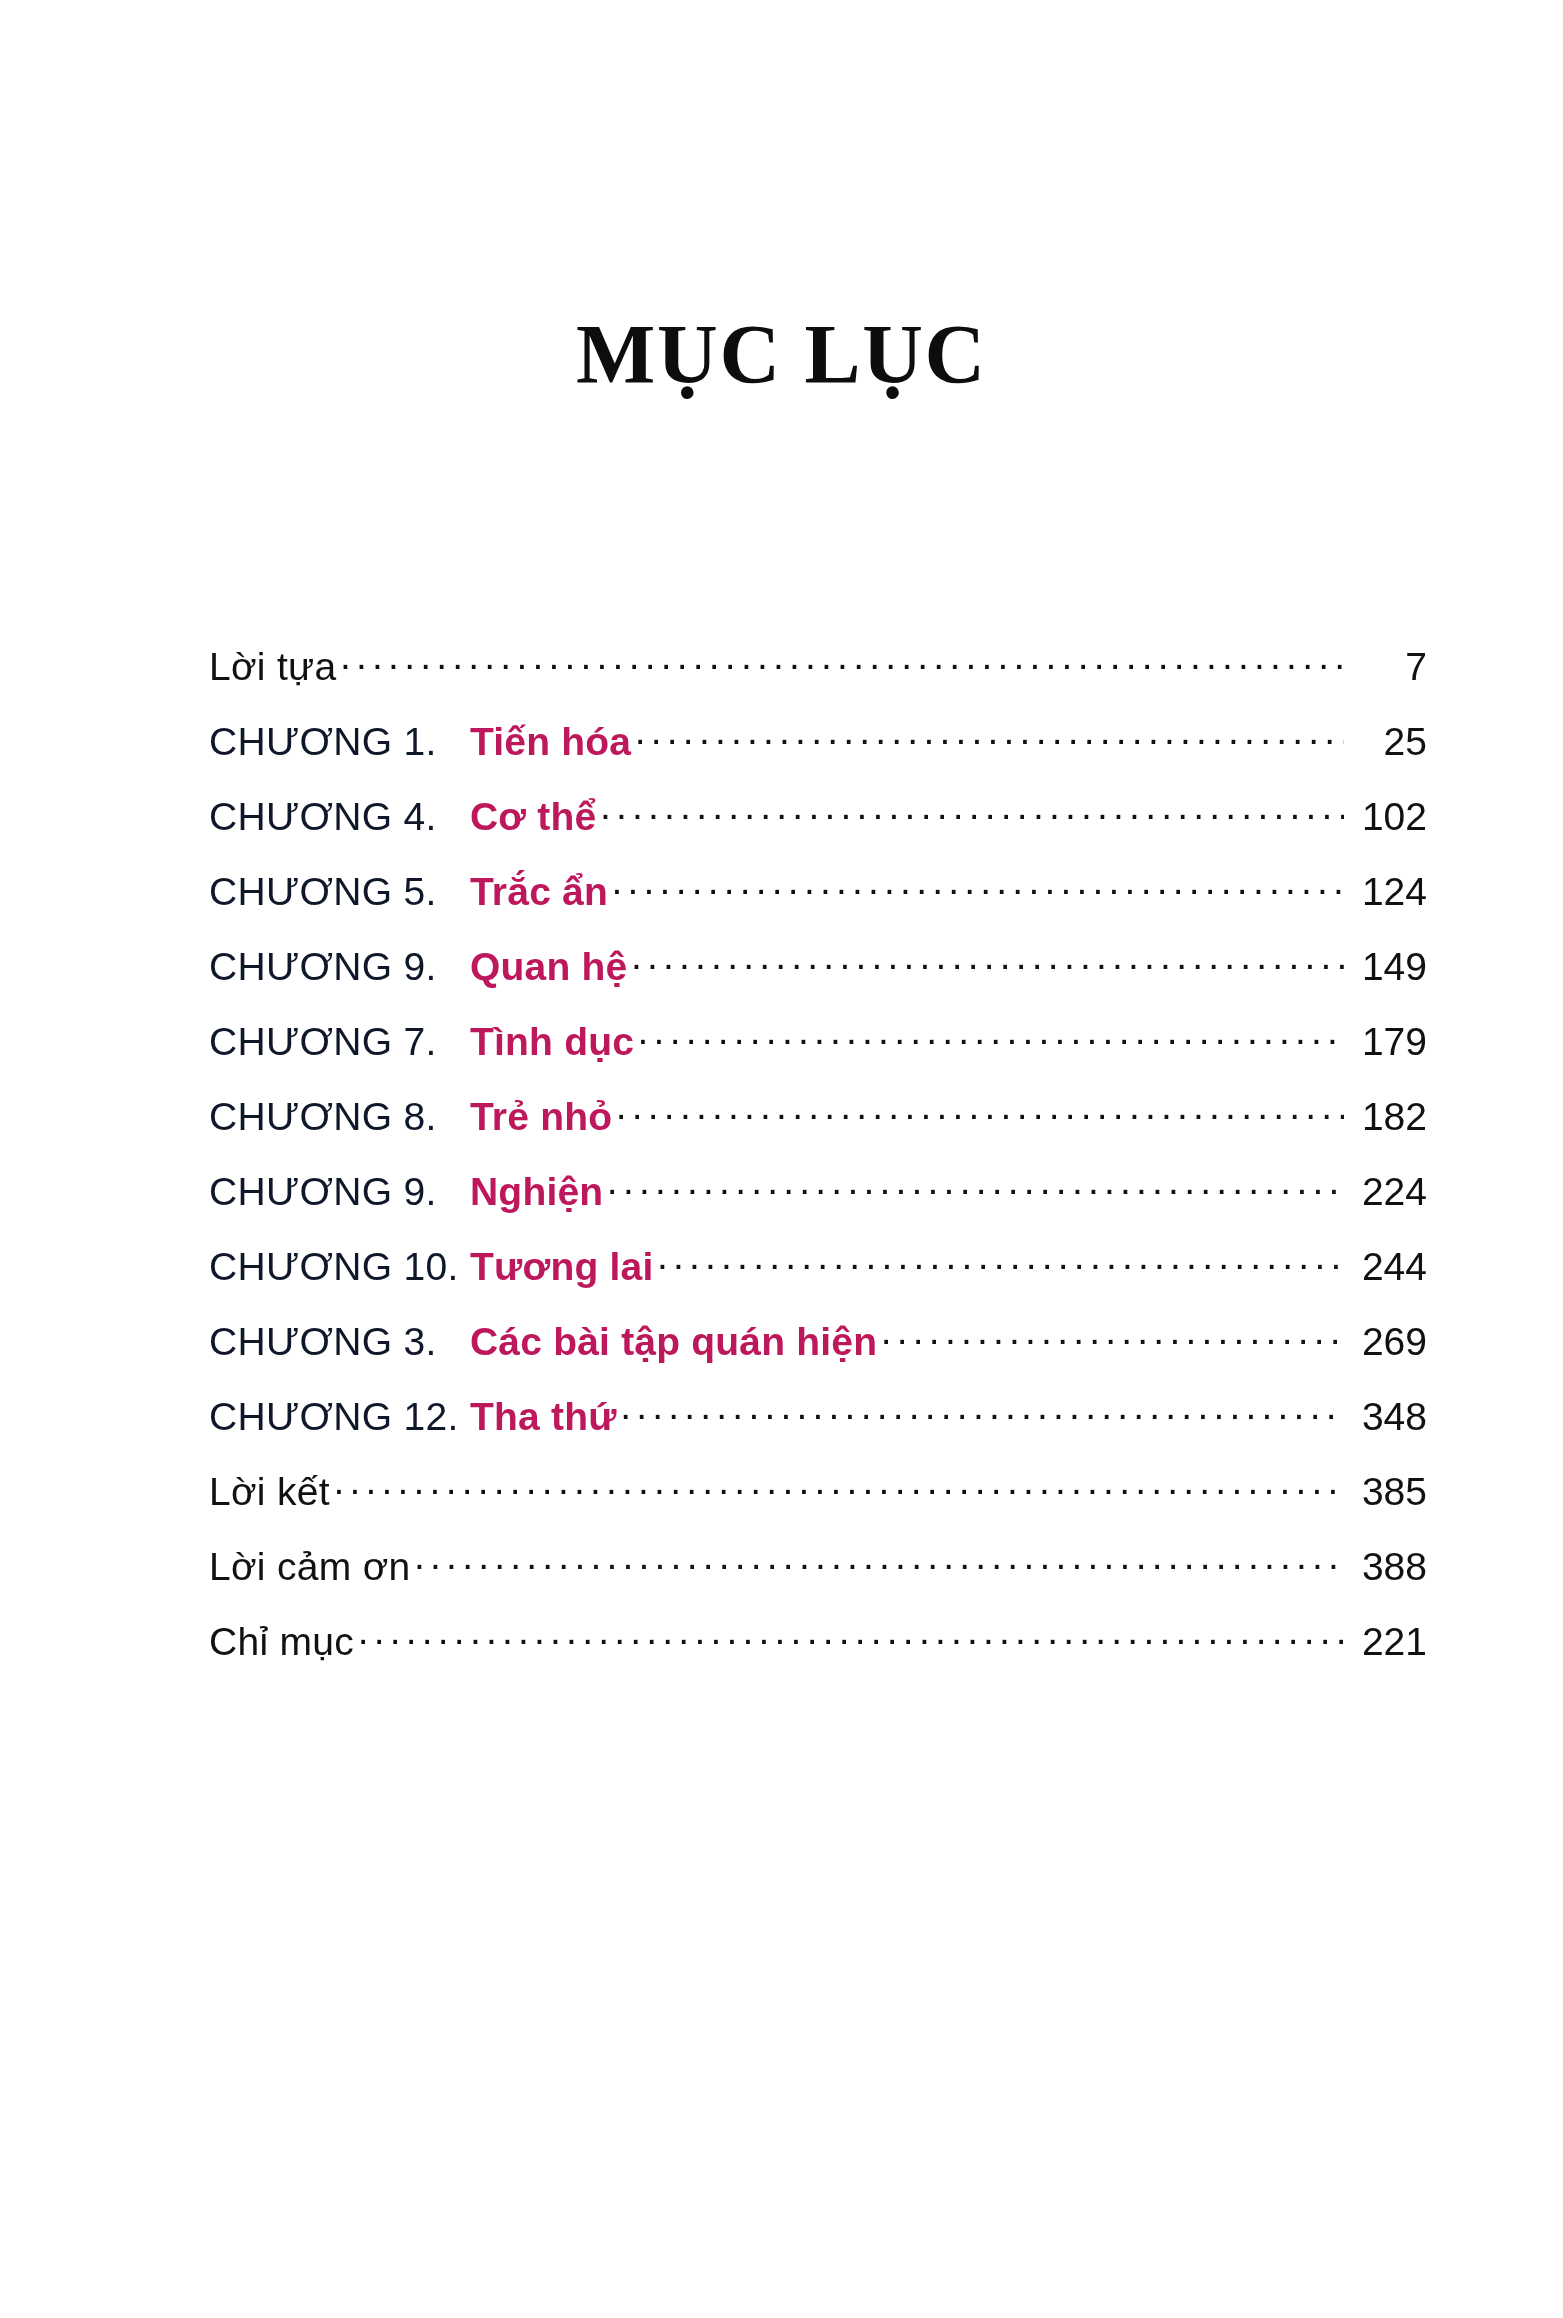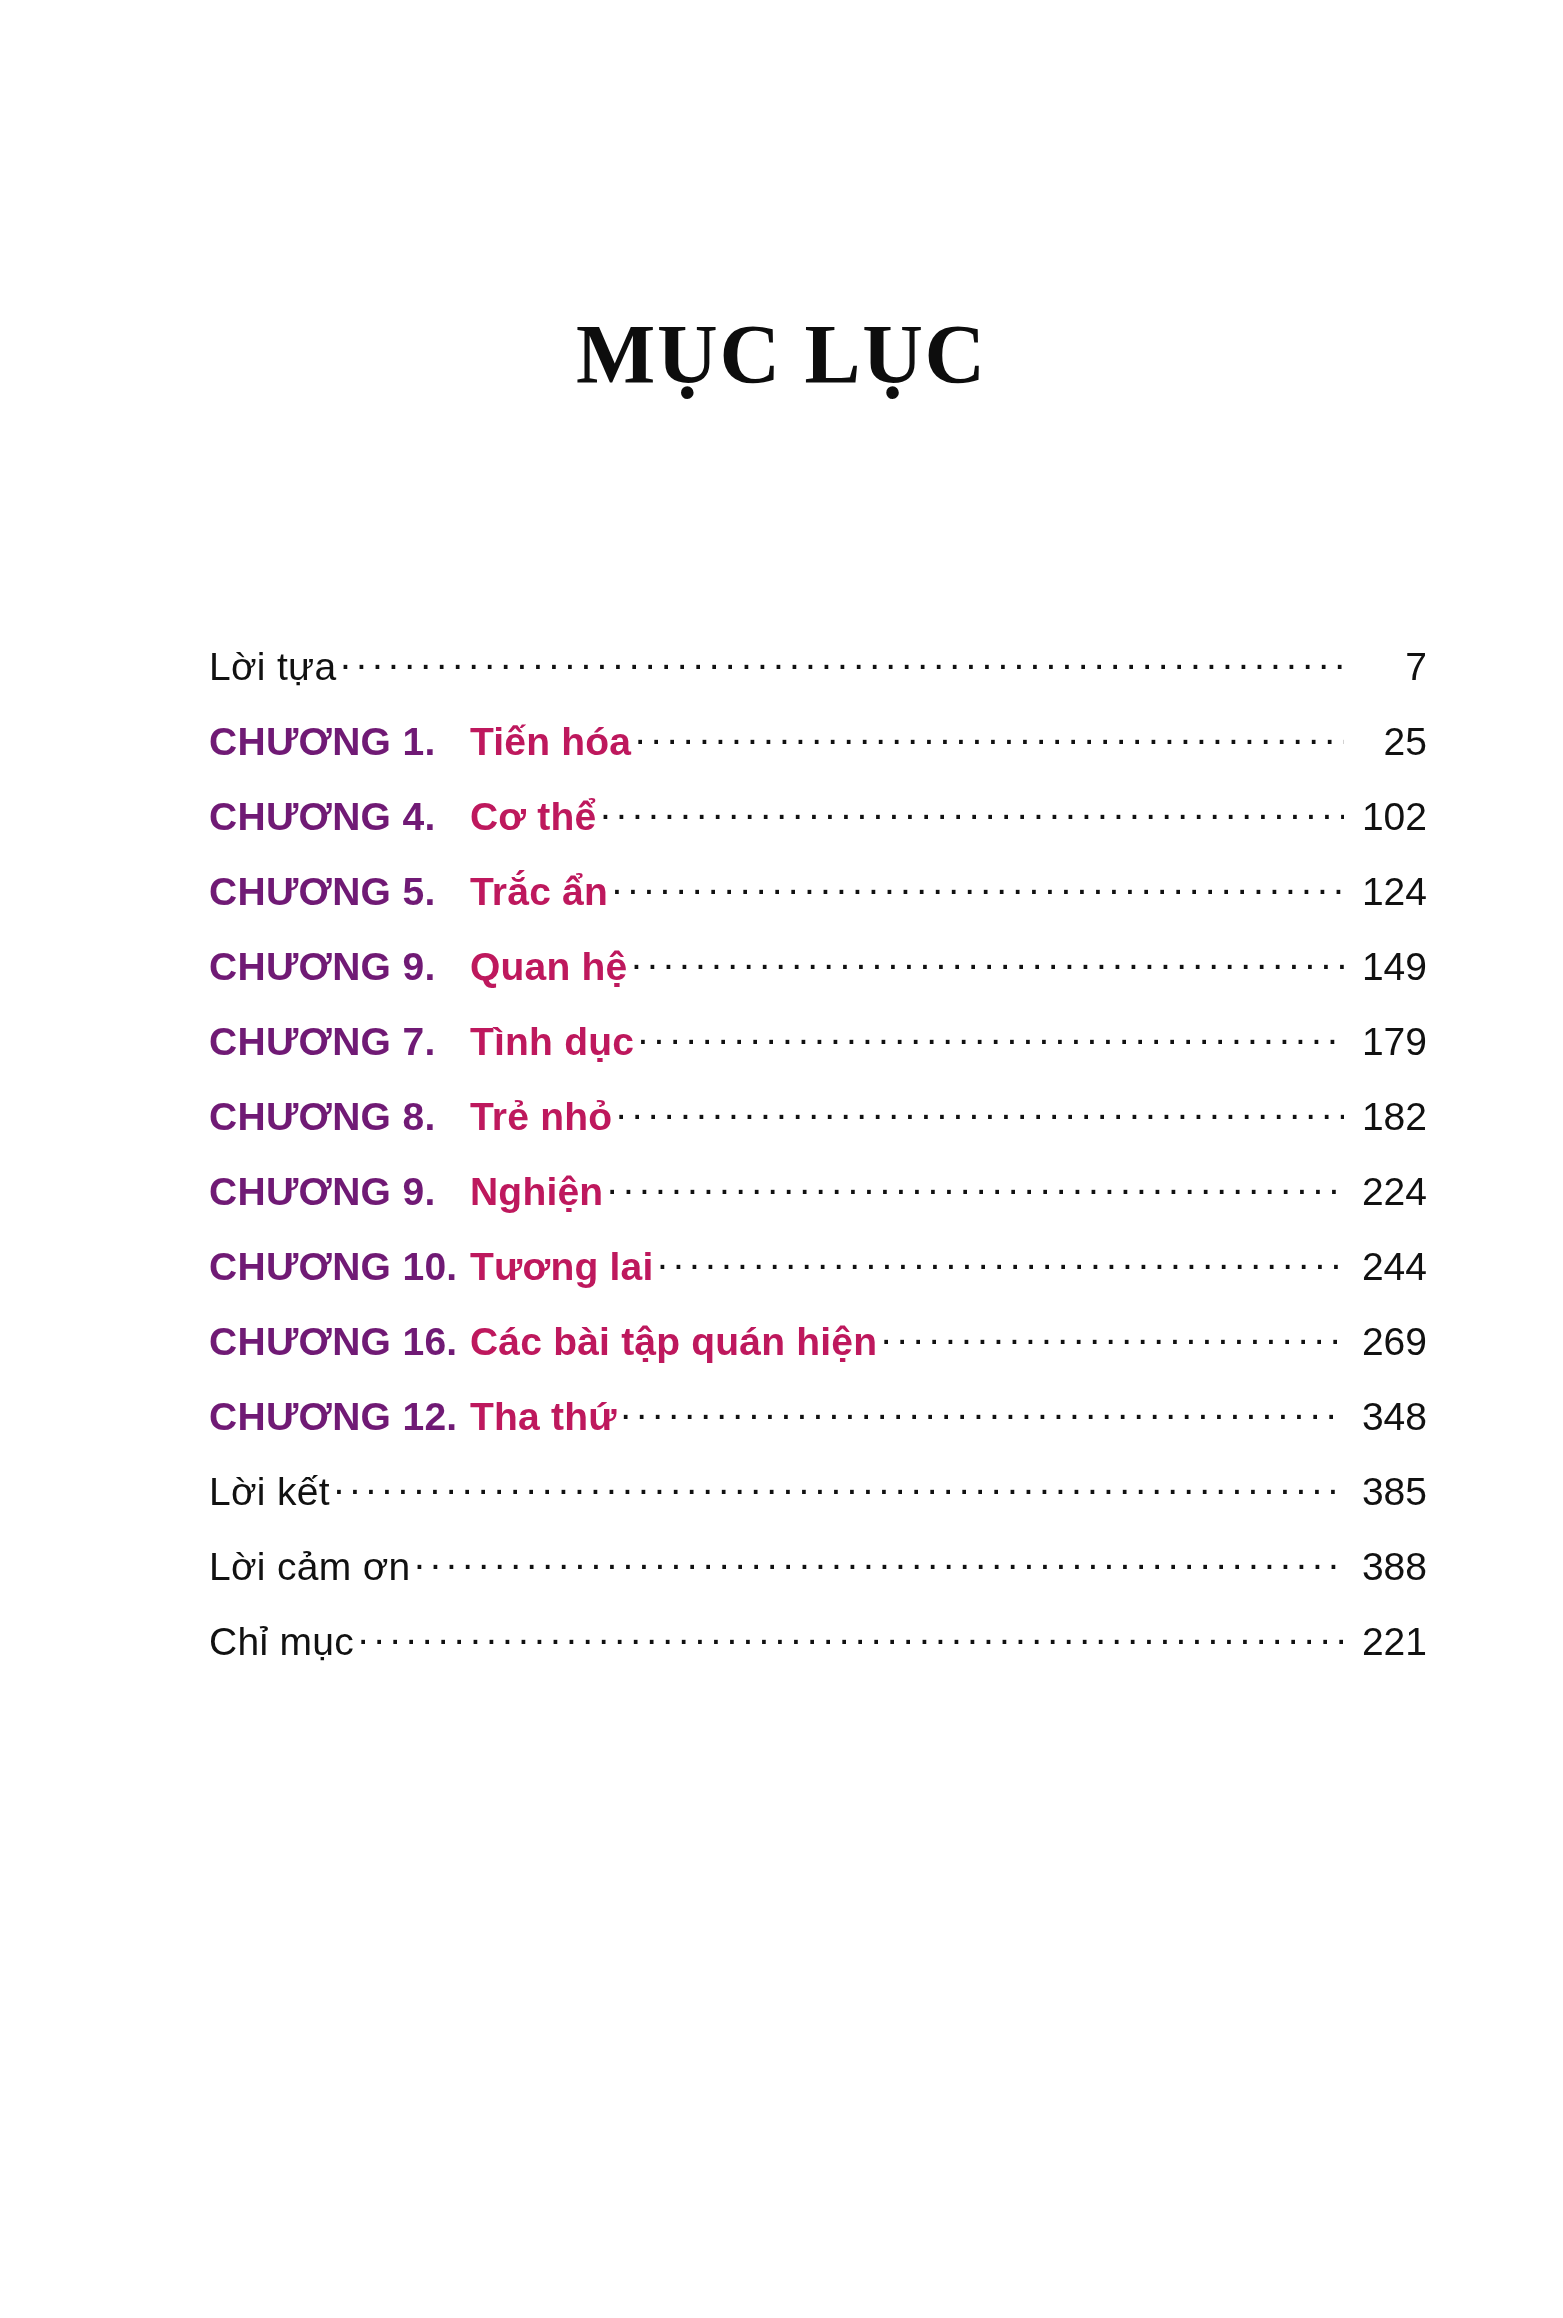--- a/index.html
+++ b/index.html
@@ -52,22 +52,22 @@
     margin-left: 38px;
   }
   .toc-label {
     font-weight: normal;
     color: #111111;
     letter-spacing: 0.3px;
   }
   .toc-chapter {
     display: inline-block;
     min-width: 261px;
-    font-weight: bold;
-    color: #701a75;
+    font-weight: normal;
+    color: #0f172a;
     letter-spacing: 0.3px;
   }
   .toc-name {
     font-weight: bold;
     color: #be185d;
     letter-spacing: 0.2px;
   }
   .dots {
     flex: 1 1 auto;
     margin: 0 5.2px 0 3.5px;
@@ -151,21 +151,21 @@
         <span class="dots"></span>
         <span class="toc-page">224</span>
       </div>
       <div class="toc-row">
         <span class="toc-chapter">CHƯƠNG 10.</span>
         <span class="toc-name">Tương lai</span>
         <span class="dots"></span>
         <span class="toc-page">244</span>
       </div>
       <div class="toc-row">
-        <span class="toc-chapter">CHƯƠNG 16.</span>
+        <span class="toc-chapter">CHƯƠNG 3.</span>
         <span class="toc-name">Các bài tập quán hiện</span>
         <span class="dots"></span>
         <span class="toc-page">269</span>
       </div>
       <div class="toc-row">
         <span class="toc-chapter">CHƯƠNG 12.</span>
         <span class="toc-name">Tha thứ</span>
         <span class="dots"></span>
         <span class="toc-page">348</span>
       </div>

